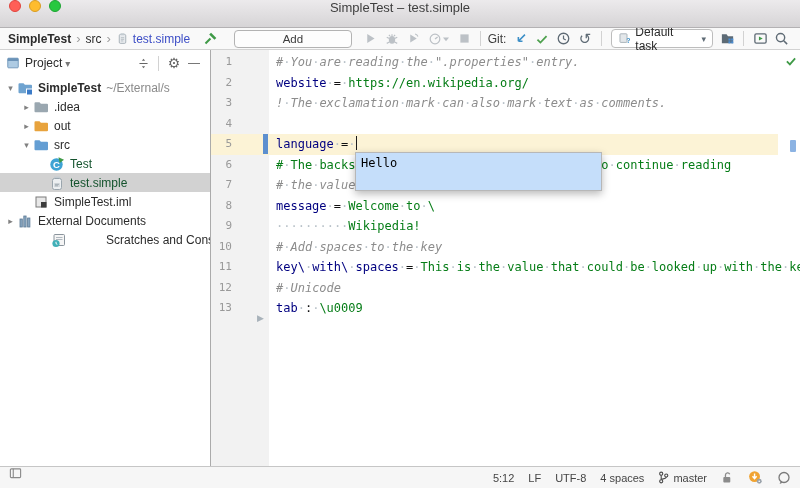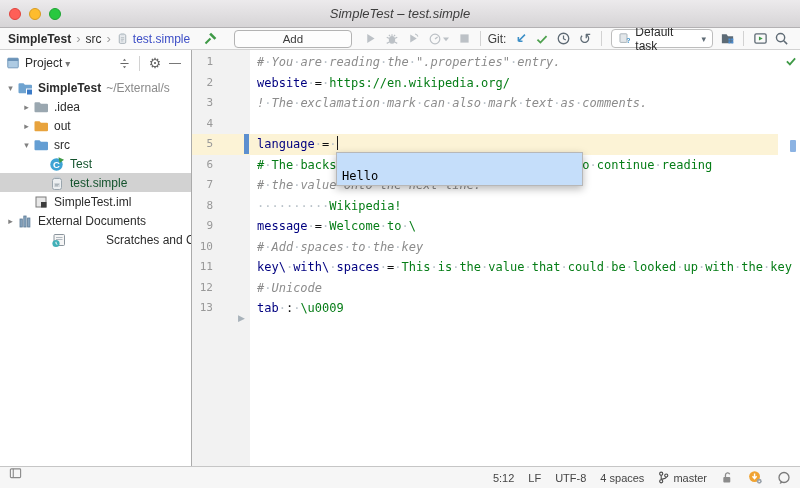--- a/index.html
+++ b/index.html
@@ -2,21 +2,21 @@
 <html><head>
 <meta charset="utf-8">
 <style>
   * { box-sizing: border-box; margin: 0; padding: 0; }
   html,body { width:800px; height:488px; overflow:hidden; }
   body { font-family:"Liberation Sans", sans-serif; background:#e8e8e8; }
   .window { width:800px; height:488px; position:relative; background:#fff; overflow:hidden; }
 
   
   .titlebar { height:28px; background:linear-gradient(#eceaec,#d6d4d6); border-bottom:1px solid #b3b1b3;
-              display:flex; align-items:center; position:relative;font-style:italic; }
+              display:flex; align-items:flex-start; position:relative; }
   .traffic { display:flex; gap:8px; margin-left:9px; }
   .tl { width:12px; height:12px; border-radius:50%; }
   .tl.red { background:#ff5f57; border:1px solid #e0443e; }
   .tl.yellow { background:#febc2e; border:1px solid #d89c22; }
   .tl.green { background:#28c840; border:1px solid #1ea433; }
   .title { position:absolute; left:0; right:0; text-align:center; font-size:13px; color:#3e3e3e; pointer-events:none; }
 
   
   .navbar { height:22px; background:#f9f9f9; border-bottom:1px solid #d2d2d2; display:flex; align-items:center;
             padding:0 8px; font-size:12px; color:#2b2b2b; }
@@ -30,21 +30,21 @@
                 padding:0 9px; font-size:11.5px; color:#3c3c3c; margin-left:12px; }
   .git-label { color:#3c3c3c; margin:0 4px 0 2px; }
   .combo { display:flex; align-items:center; gap:5px; border:1px solid #bdbdbd; border-radius:4px; background:#fff;
            height:19px; padding:0 6px; margin:0 4px; }
   .combo-caret, .glyph-icon { color:#5f6b75; font-family:"DejaVu Sans", sans-serif; }
   .rollback-glyph { font-size:15px; line-height:14px; }
 
   
   .main { display:flex; height:416px; }
 
-  .project { width:192px; border-right:1px solid #ababab; background:#fff; overflow:hidden; }
+  .project { width:211px; border-right:1px solid #ababab; background:#fff; overflow:hidden; }
   .p-header { height:26px; display:flex; align-items:center; padding:0 6px; font-size:12px; color:#2b2b2b; }
   .p-title { margin:0 3px 0 5px; }
   .p-caret { color:#777; font-size:10px; font-family:"DejaVu Sans", sans-serif; }
   .p-spacer { flex:1; }
   .p-ico { display:inline-flex; width:20px; height:20px; align-items:center; justify-content:center; color:#666; }
   .gear-glyph { font-family:"DejaVu Sans", sans-serif; font-size:14px; }
   .tree { padding-top:2px; font-size:12px; }
   .trow { height:19px; display:flex; align-items:center; white-space:nowrap; overflow:hidden; }
   .trow.selected { background:#d2d2d2; }
   .tarrow { width:13px; text-align:center; color:#808080; font-size:9px; flex:none; font-family:"DejaVu Sans", sans-serif; }
@@ -72,22 +72,22 @@
   .val { color:#067d17; }
   .dot { color:#b9c2c9; font-style:normal; }
   .caret { display:inline-block; width:1.5px; height:14px; background:#1b1b1b; vertical-align:-2px; }
 
   .inspection-ok { position:absolute; top:3px; right:3px; }
   .caret-stripe { position:absolute; top:90px; right:4px; width:6px; height:12px; background:#8cb3e3; border-radius:1px; }
 
   
   .popup { position:absolute; left:144px; top:102px; width:247px; background:#fff; border:1px solid #b7b7b7;
            box-shadow:0 3px 8px rgba(0,0,0,.28); z-index:5; }
-  .popup-item { height:25px; line-height:21px; background:#c5defa; font:12px "DejaVu Sans Mono", monospace;
-                color:#000; padding:16px 5px; }
+  .popup-item { height:37px; line-height:21px; background:#c5defa; font:12px "DejaVu Sans Mono", monospace;
+                color:#000; padding:3px 5px; }
   .popup-hint { height:20px; background:#f2f2f2; border-top:1px solid #dcdcdc; display:flex; align-items:center;
                 padding:0 6px; font-size:10.5px; color:#808080; }
   .popup-more { margin-left:auto; color:#707070; font-size:12px; font-family:"DejaVu Sans", sans-serif; }
 
   
   .statusbar { height:22px; background:#f6f6f6; border-top:1px solid #c6c6c6; display:flex; 
                padding:0 9px; font-size:11px; color:#454545; }
   .sb-right { margin-left:auto; display:flex; align-items:center; gap:14px; }
   .sb-item { display:flex; align-items:center; gap:4px; }
 </style>
@@ -385,22 +385,22 @@
         <div class="fold-arrow">▶</div>
       </div>
       <div class="code" id="code">
           <div class="cline"><span class="cmt">#<span class="dot">·</span>You<span class="dot">·</span>are<span class="dot">·</span>reading<span class="dot">·</span>the<span class="dot">·</span>".properties"<span class="dot">·</span>entry.</span></div>
           <div class="cline"><span class="key">website</span><span class="op"><span class="dot">·</span>=<span class="dot">·</span></span><span class="val">https://en.wikipedia.org/</span></div>
           <div class="cline"><span class="cmt">!<span class="dot">·</span>The<span class="dot">·</span>exclamation<span class="dot">·</span>mark<span class="dot">·</span>can<span class="dot">·</span>also<span class="dot">·</span>mark<span class="dot">·</span>text<span class="dot">·</span>as<span class="dot">·</span>comments.</span></div>
           <div class="cline"></div>
           <div class="cline hl"><span class="key">language</span><span class="op"><span class="dot">·</span>=<span class="dot">·</span></span><span class="caret"></span></div>
           <div class="cline"><span class="val">#<span class="dot">·</span>The<span class="dot">·</span>backslash<span class="dot">·</span>below<span class="dot">·</span>tells<span class="dot">·</span>the<span class="dot">·</span>application<span class="dot">·</span>to<span class="dot">·</span>continue<span class="dot">·</span>reading</span></div>
           <div class="cline"><span class="cmt">#<span class="dot">·</span>the<span class="dot">·</span>value<span class="dot">·</span>onto<span class="dot">·</span>the<span class="dot">·</span>next<span class="dot">·</span>line.</span></div>
+          <div class="cline"><span class="key">message</span><span class="op"><span class="dot">·</span>=<span class="dot">·</span></span><span class="val">Welcome<span class="dot">·</span>to<span class="dot">·</span>\</span></div>
           <div class="cline"><span class="op"><span class="dot">·</span><span class="dot">·</span><span class="dot">·</span><span class="dot">·</span><span class="dot">·</span><span class="dot">·</span><span class="dot">·</span><span class="dot">·</span><span class="dot">·</span><span class="dot">·</span></span><span class="val">Wikipedia!</span></div>
-          <div class="cline"><span class="key">message</span><span class="op"><span class="dot">·</span>=<span class="dot">·</span></span><span class="val">Welcome<span class="dot">·</span>to<span class="dot">·</span>\</span></div>
           <div class="cline"><span class="cmt">#<span class="dot">·</span>Add<span class="dot">·</span>spaces<span class="dot">·</span>to<span class="dot">·</span>the<span class="dot">·</span>key</span></div>
           <div class="cline"><span class="key">key\<span class="dot">·</span>with\<span class="dot">·</span>spaces</span><span class="op"><span class="dot">·</span>=<span class="dot">·</span></span><span class="val">This<span class="dot">·</span>is<span class="dot">·</span>the<span class="dot">·</span>value<span class="dot">·</span>that<span class="dot">·</span>could<span class="dot">·</span>be<span class="dot">·</span>looked<span class="dot">·</span>up<span class="dot">·</span>with<span class="dot">·</span>the<span class="dot">·</span>key</span></div>
           <div class="cline"><span class="cmt">#<span class="dot">·</span>Unicode</span></div>
           <div class="cline"><span class="key">tab</span><span class="op"><span class="dot">·</span>:<span class="dot">·</span></span><span class="val">\u0009</span></div>
         </div>
 
       <span class="inspection-ok">
         <svg width="12" height="12" viewBox="0 0 16 16">
             <path d="M2.5 8.5l4 4 7-8" stroke="#3f9a47" stroke-width="2.4" fill="none"></path>
           </svg>

